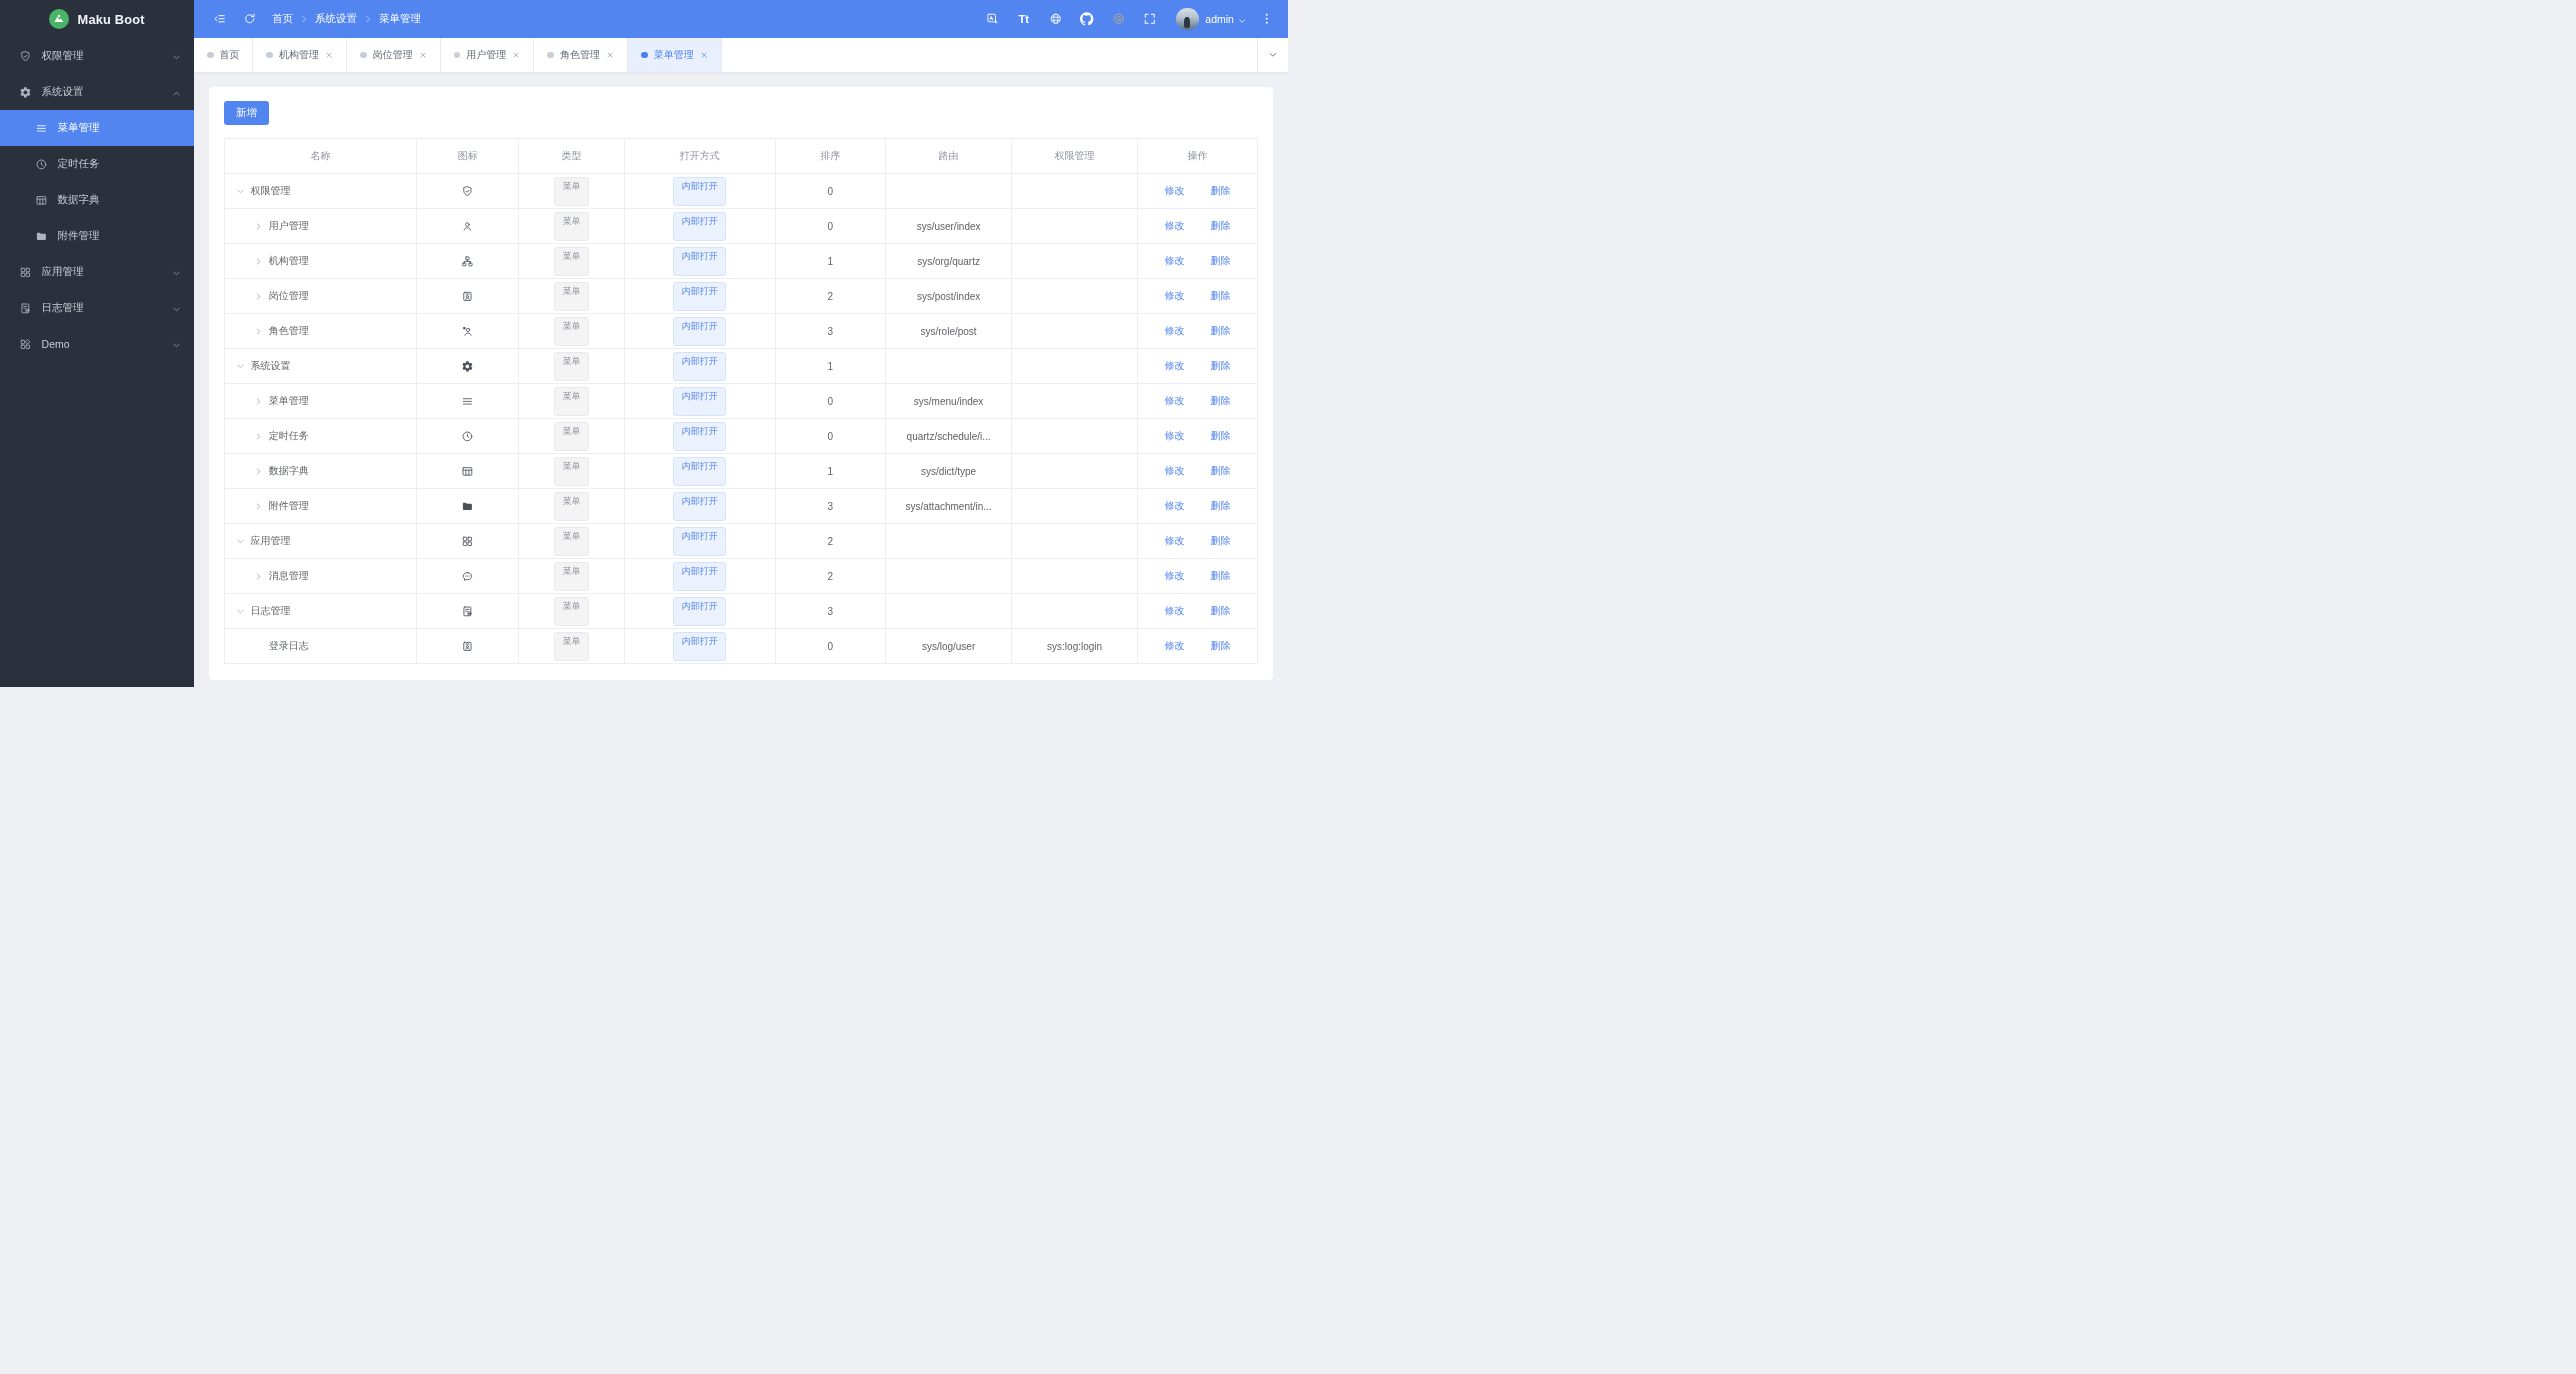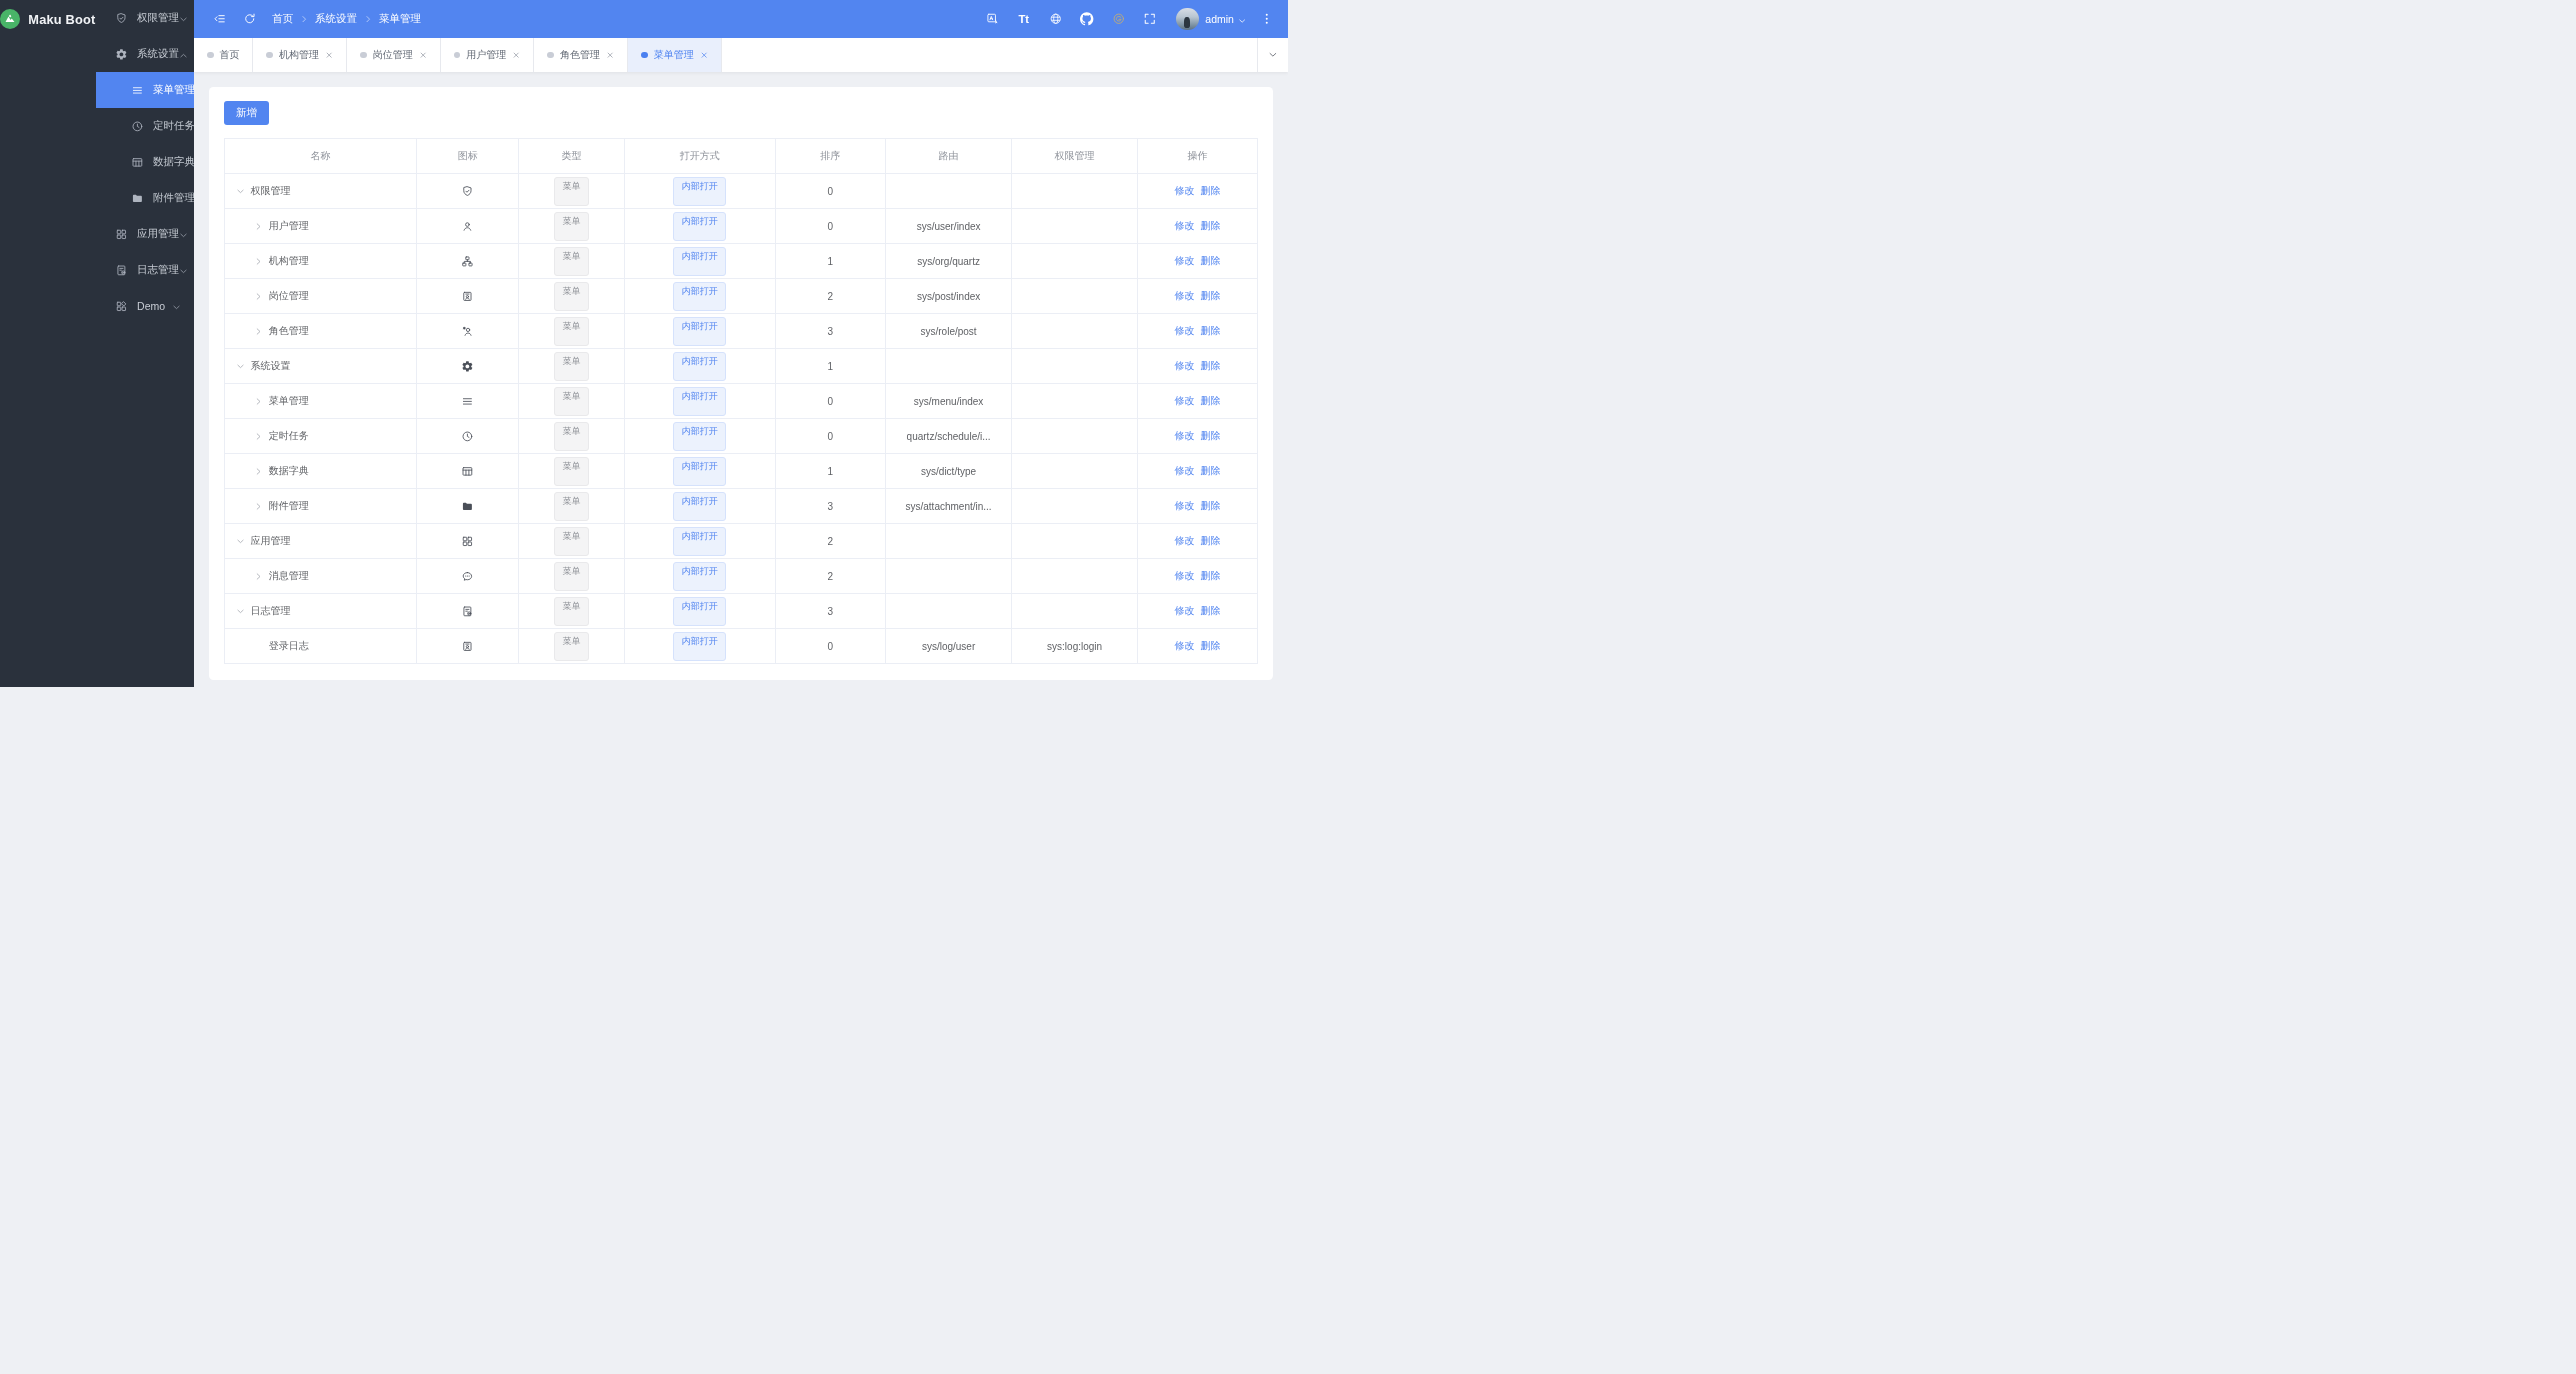--- a/index.html
+++ b/index.html
@@ -1,21 +1,21 @@
 <!DOCTYPE html>
 <html style="font-size:12px"><head>
 <meta charset="utf-8">
 <style>
   * { margin:0; padding:0; box-sizing:border-box; }
   html,body { width:1288px; height:687px; overflow:hidden; }
   body { font-family:"Liberation Sans","DejaVu Sans",sans-serif; font-size:10.5px; color:#606266; background:#eef0f4; }
   .app { display:flex; width:100%; height:100%; }
 
   
-  .sidebar { width:194px; height:100%; background:#2a313c; flex:none; display:flex; flex-direction:row; }
+  .sidebar { width:194px; height:100%; background:#2a313c; flex:none; display:flex; flex-direction:column; }
   .logo-row { height:38px; display:flex; align-items:center; justify-content:center; gap:8.3px; flex:none; }
   .logo-circle { width:20px; height:20px; border-radius:50%; background:#49b468; display:flex; align-items:center; justify-content:center; }
   .logo-circle svg { width:12px; height:12px; fill:#fff; }
   .logo-title { color:#f2f4f7; font-size:12.8px; font-weight:700; letter-spacing:0.2px; }
   .side-menu { flex:1; overflow:hidden; }
   .side-item, .side-sub { height:36px; display:flex; align-items:center; cursor:pointer; color:#c8cdd5; font-size:10.5px; }
   .side-item { padding:0 13.5px 0 19px; }
   .side-sub  { padding:0 13.5px 0 35px; color:#c2c8d0; }
   .side-sub.active { background:#5285f0; color:#fff; }
   .side-item .mi, .side-sub .mi { width:12.8px; height:12.8px; margin-right:9.8px; flex:none; color:#aeb4bf; display:flex; align-items:center; justify-content:center; }
@@ -72,21 +72,21 @@
   td.name-cell { text-align:left; }
   .name-inner { display:flex; align-items:center; }
   .caret { width:10.5px; height:10.5px; margin-right:5.3px; color:#a3a7af; flex:none; cursor:pointer; display:flex; align-items:center; justify-content:center; }
   .caret svg { width:9px; height:9px; }
   .caret.none { visibility:hidden; }
   .row-icon { width:12.8px; height:12.8px; color:#4a4f58; display:inline-flex; vertical-align:middle; }
   .row-icon svg { width:12.8px; height:12.8px; }
   .tag { display:inline-block; font-size:9px; line-height:16.5px; height:29px; padding:0 7.5px; border-radius:3px; }
   .tag-gray { background:#f4f4f5; border:0.8px solid #e9e9eb; color:#909399; }
   .tag-blue { background:#ecf2fd; border:0.8px solid #d5e2fc; color:#5285f0; }
-  .op-link { color:#5285f0; cursor:pointer; margin:0 3px; }
+  .op-link { color:#5285f0; cursor:pointer; margin:0 13px; }
 </style>
 </head>
 <body>
 
 <div class="app">
 
   <aside class="sidebar">
     <div class="logo-row">
       <span class="logo-circle">
         <svg viewBox="0 0 24 24">

